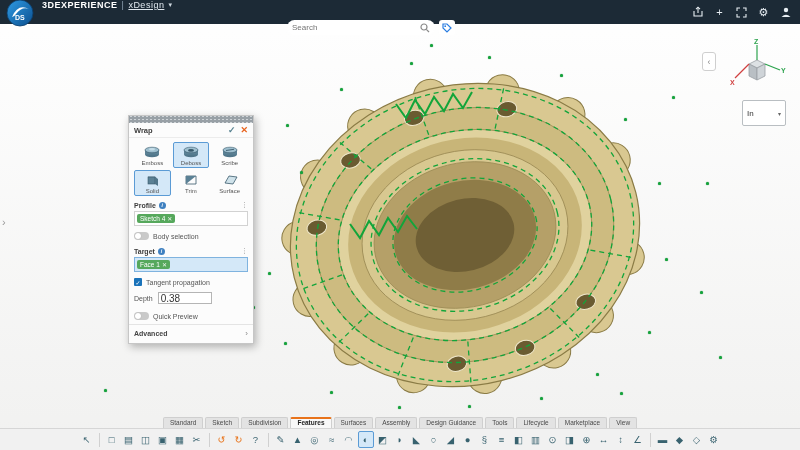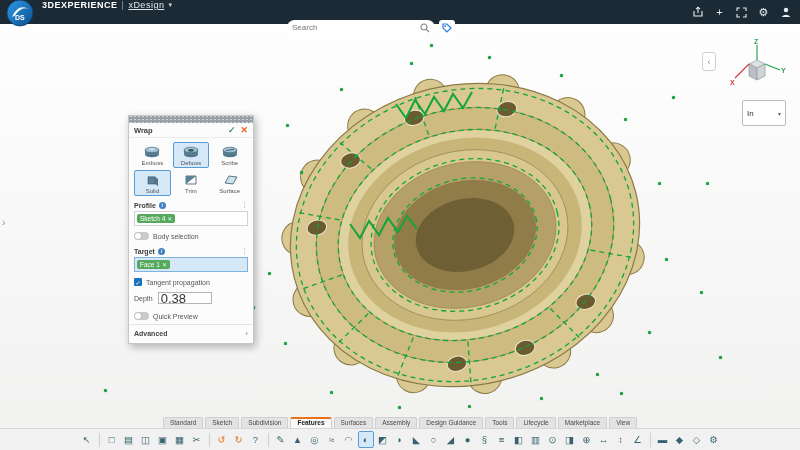--- a/index.html
+++ b/index.html
@@ -59,21 +59,21 @@
   .chip-x { font-size:6px; cursor:pointer; opacity:0.9; }
   .toggle-row { display:flex; align-items:center; gap:4px; padding:4px 5px; cursor:pointer; }
   .toggle { width:15px; height:8px; background:#c9c9c9; border-radius:4px; position:relative; flex:0 0 auto; }
   .toggle::after { content:""; position:absolute; left:1px; top:1px; width:6px; height:6px; background:#fff; border-radius:50%; box-shadow:0 0 1px #999; }
   .tog-lb { font-size:7px; color:#555; }
   .check-row { display:flex; align-items:center; gap:4px; padding:4px 5px; cursor:pointer; }
   .cbx { width:8px; height:8px; background:#1a73ba; color:#fff; font-size:6px; display:flex; align-items:center; justify-content:center; border-radius:1px; }
   .check-row label { font-size:7px; color:#555; cursor:pointer; }
   .depth-row { display:flex; align-items:center; gap:5px; padding:2px 5px 4px 5px; }
   .depth-row label { font-size:7px; color:#555; }
-  .depth-input { width:54px; height:12px; border:1px solid #b5b5b5; font-size:13px; padding:0 2px; color:#333; font-family:"Liberation Sans",sans-serif; outline:none; background:#fff; }
+  .depth-input { width:54px; height:12px; border:1px solid #b5b5b5; font-size:10px; padding:0 2px; color:#333; font-family:"Liberation Sans",sans-serif; outline:none; background:#fff; }
   .adv-row { display:flex; align-items:center; justify-content:space-between; padding:4px 5px 5px 5px; border-top:1px solid #e4e4e4; cursor:pointer; }
   .adv-row span:first-child { font-weight:bold; font-size:7px; color:#444; }
   .adv-chev { color:#888; font-size:8px; }
 
   
   .tabs-row { position:absolute; left:0; right:0; bottom:22px; height:13px; display:flex; justify-content:center; align-items:flex-end; z-index:20; }
   .tab { background:#e3e3e3; border:1px solid #cfcfcf; border-bottom:none; padding:1px 6px 2px 6px; font-size:6.5px; color:#4a4a4a; margin:0 1px; cursor:pointer; border-radius:2px 2px 0 0; }
   .tab.active { background:#f8f8f8; border-top:2px solid var(--accent-orange,#e8731a); color:#1f1f1f; font-weight:bold; padding-top:0; }
 
   

